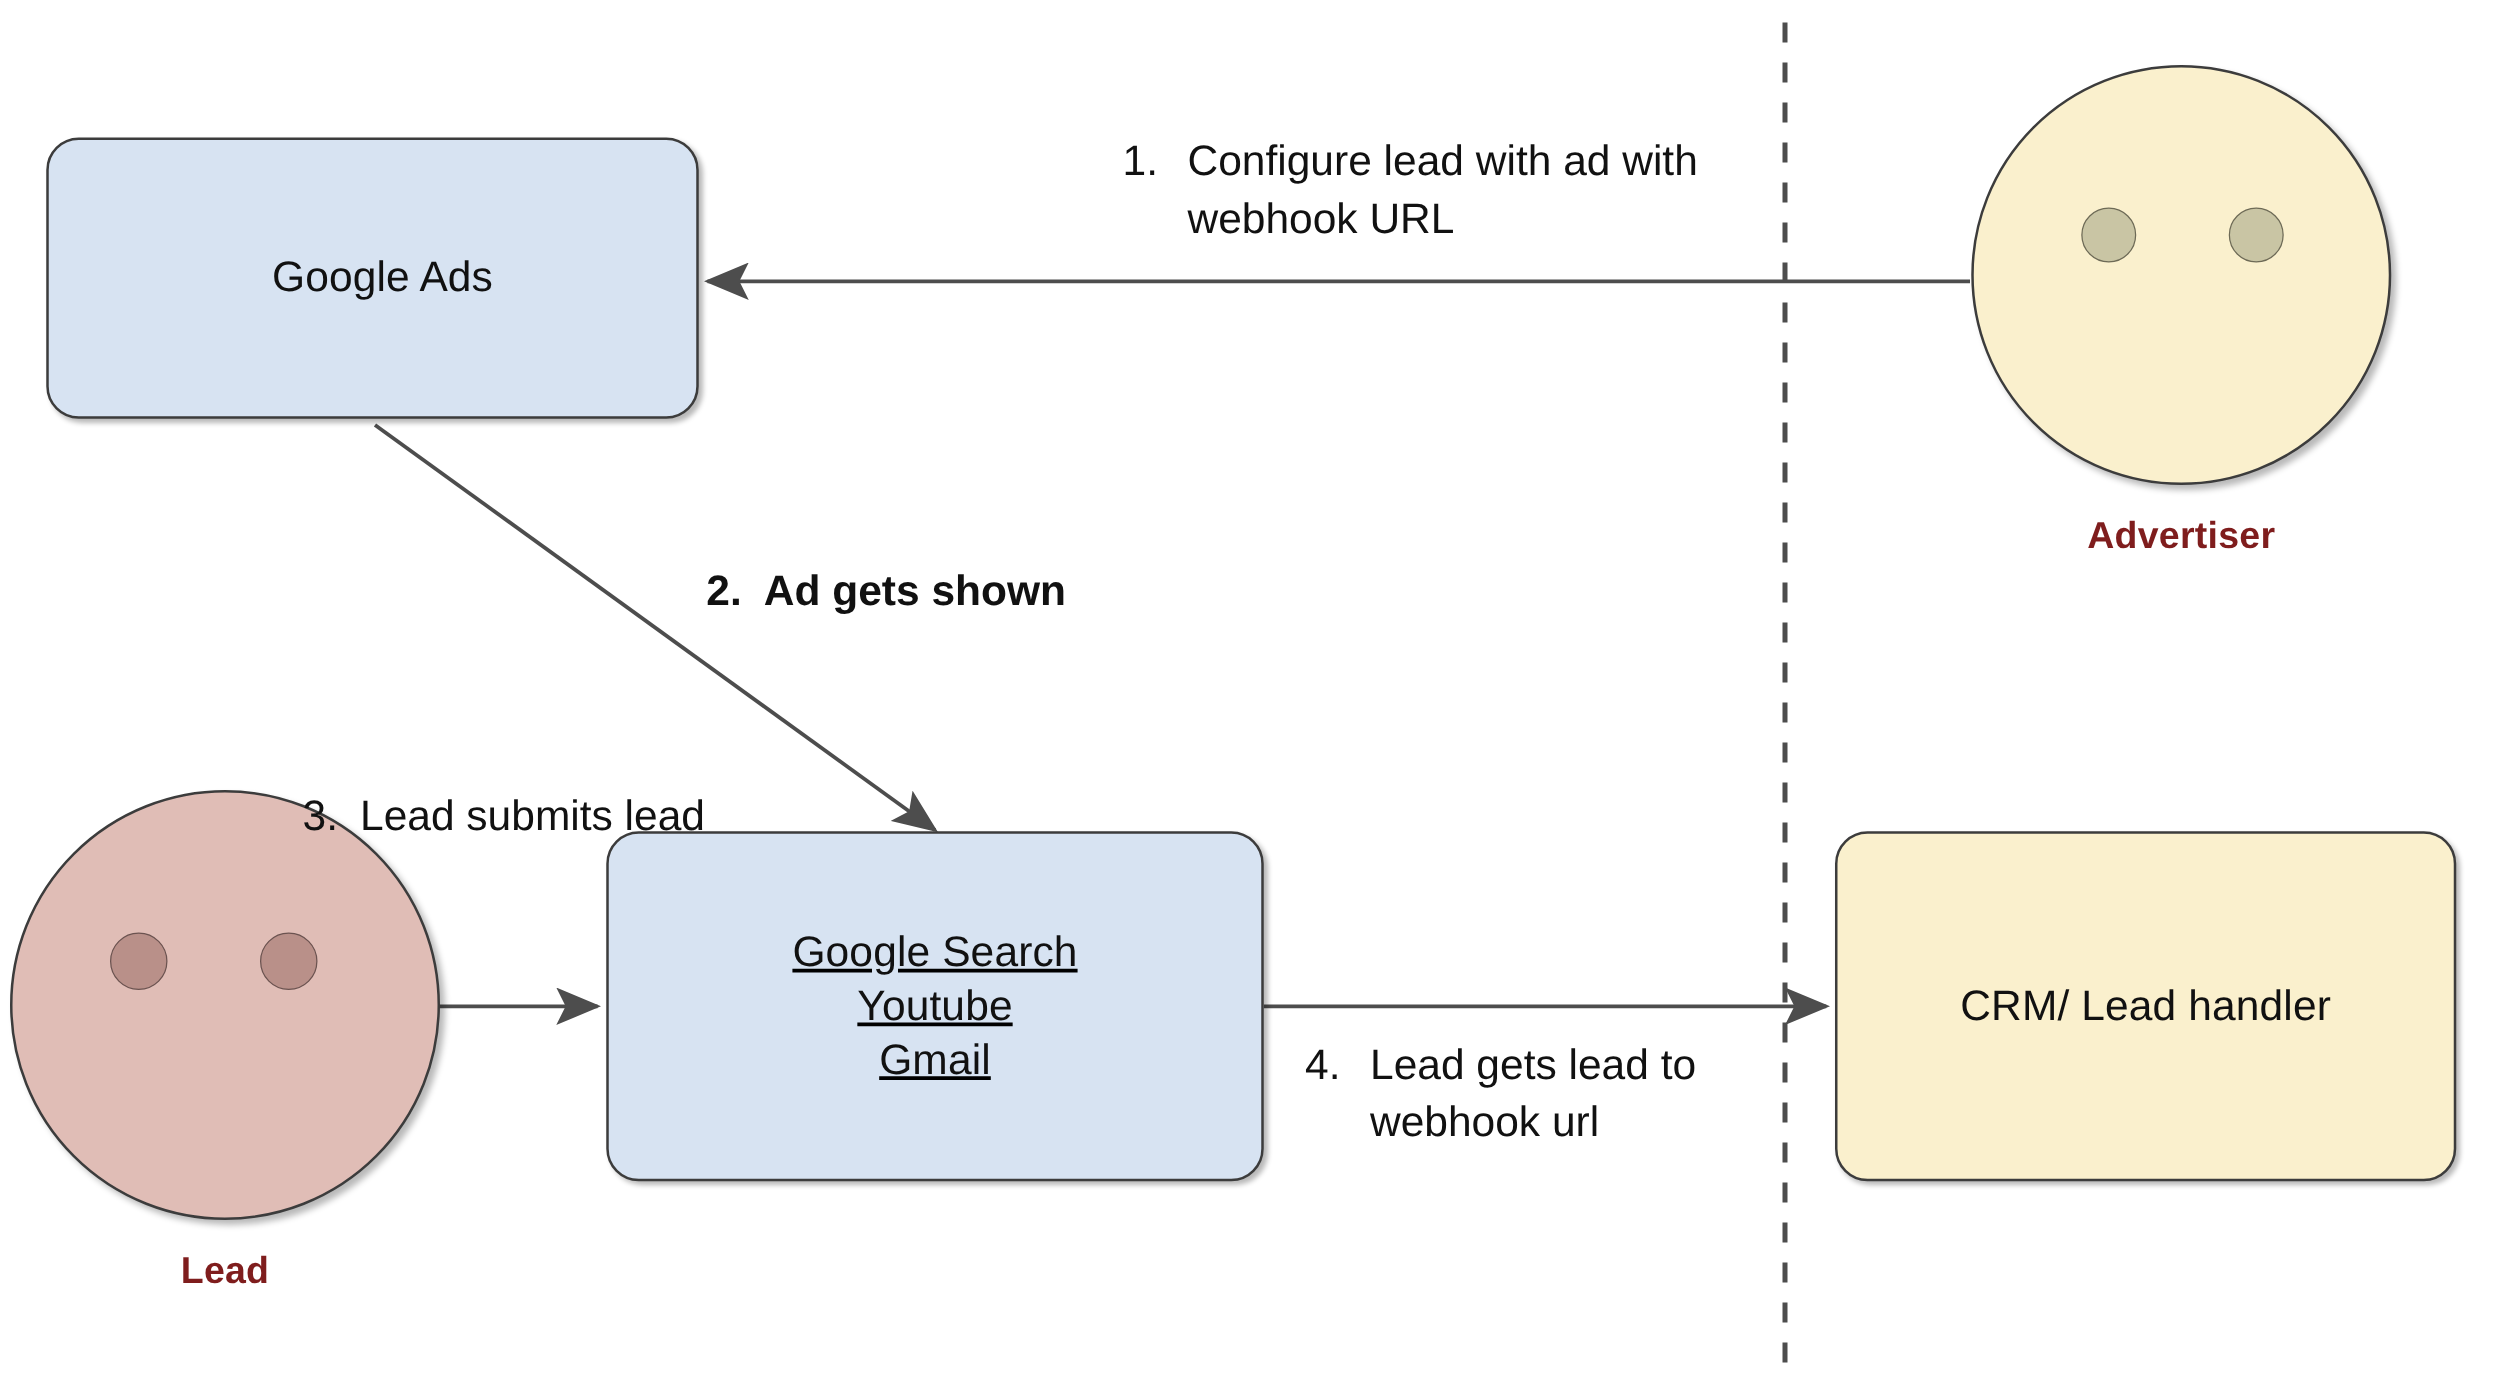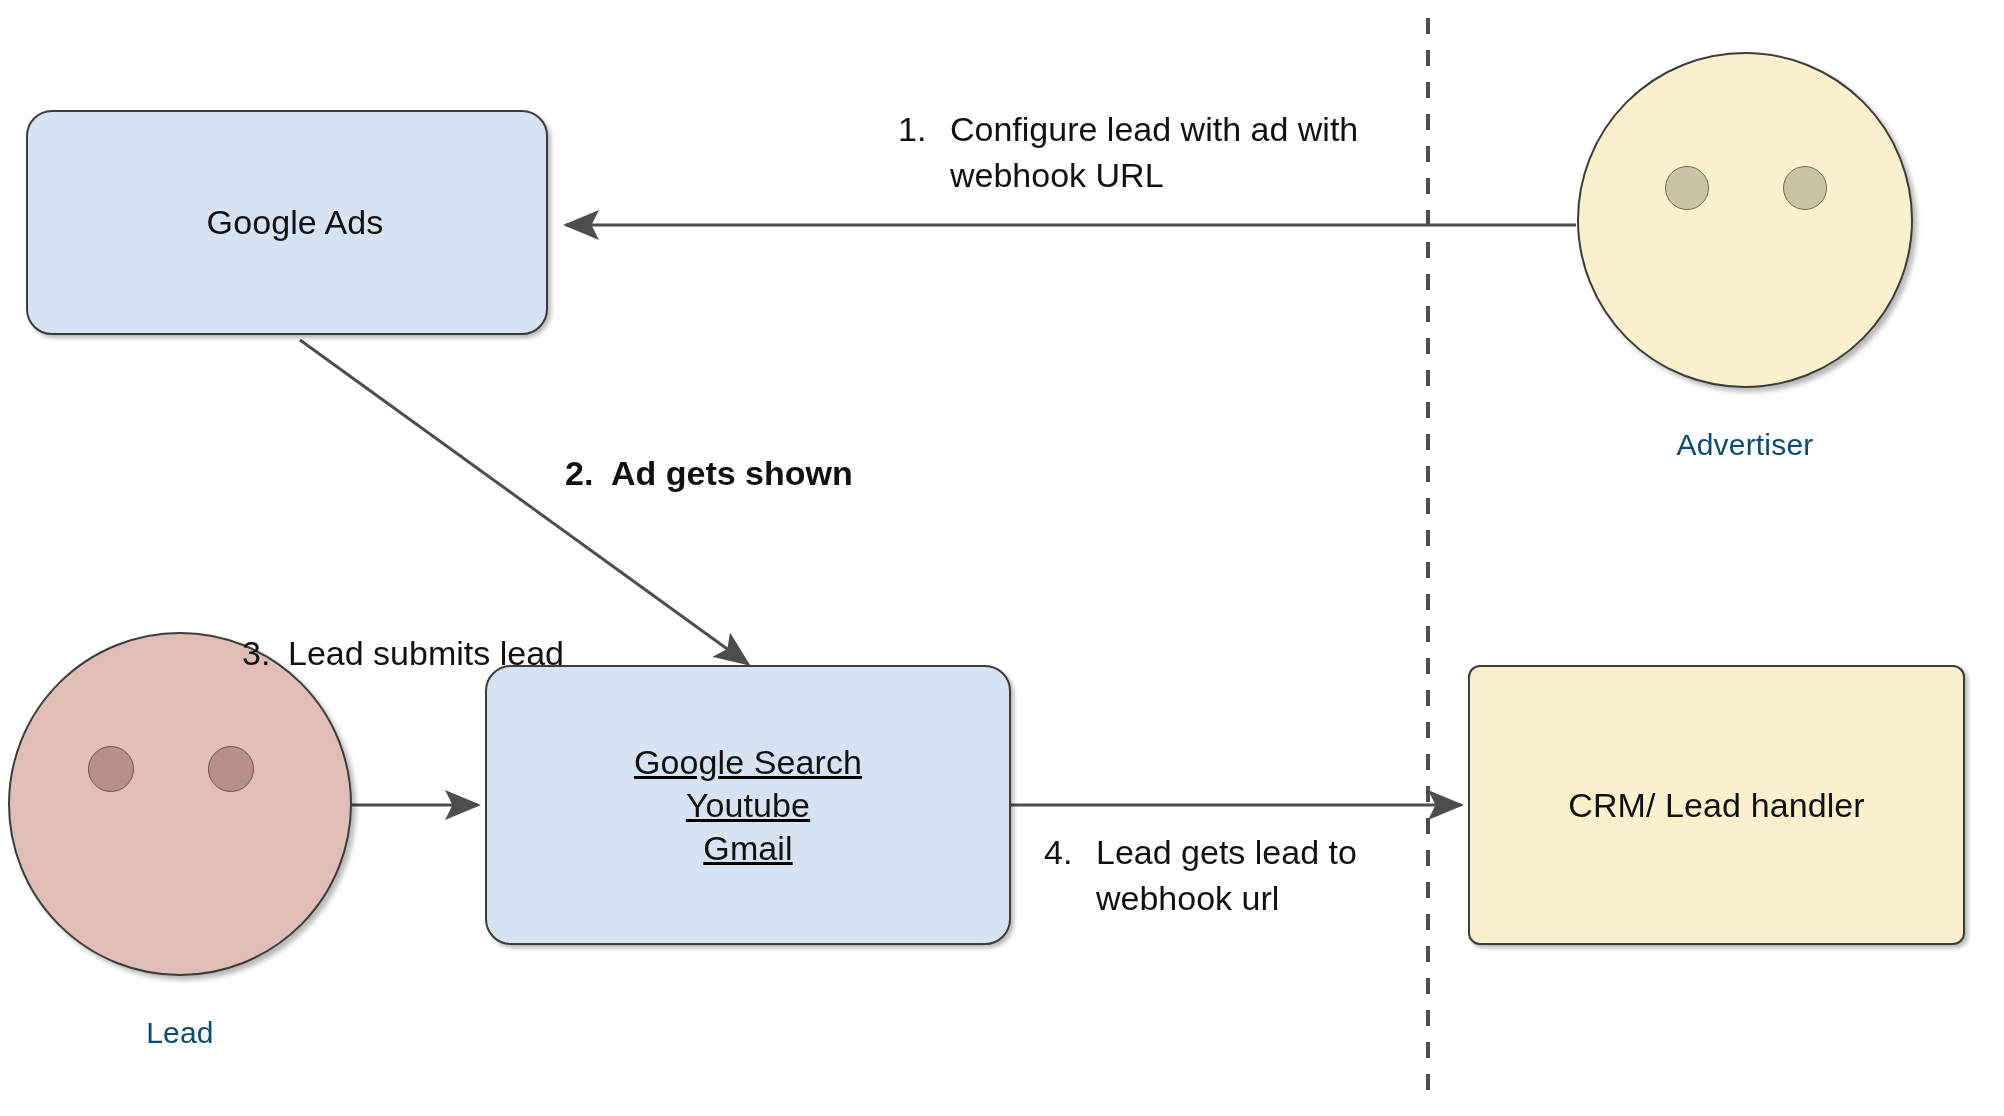--- a/index.html
+++ b/index.html
@@ -38,21 +38,21 @@
     color: #111111;
     letter-spacing: 0.1px;
     white-space: pre-line;
   }
   .box-blue {
     background: #d7e3f2;
     border-radius: 26px;
   }
   .box-yellow {
     background: #faf0cd;
-    border-radius: 12px;
+    border-radius: 26px;
   }
   .face {
     position: absolute;
     border: 2px solid #3c3c3c;
     border-radius: 50%;
     box-shadow: 4px 4px 5px rgba(0,0,0,0.28);
     box-sizing: border-box;
   }
   .face-advertiser { background: #faf0cd; }
   .face-user { background: #e0bdb6; }
@@ -60,26 +60,25 @@
     position: absolute;
     border-radius: 50%;
     border: 1.5px solid #58584c;
     box-sizing: border-box;
   }
   .eye-advertiser { background: #c9c5a4; border-color: #6d6a56; }
   .eye-user { background: #b99089; border-color: #6b5350; }
   .actor-caption {
     position: absolute;
     font-size: 30px;
-    font-weight: normal;
+    font-weight: bold;
     text-align: center;
-    color: #0c4a6e;
+    color: #7f1d1d;
     letter-spacing: 0.2px;
     white-space: nowrap;
-    margin-top: 16px;
   }
   .step-label {
     position: absolute;
     font-size: 34px;
     line-height: 46px;
     color: #111111;
     white-space: pre-line;
   }
   .step-label .num {
     display: inline-block;
@@ -111,21 +110,21 @@
 
   <line x1="348" y1="805" x2="478" y2="805" stroke="#4d4d4d" stroke-width="3" marker-end="url(#arrowhead)"></line>
 
   <line x1="1011" y1="805" x2="1461" y2="805" stroke="#4d4d4d" stroke-width="3" marker-end="url(#arrowhead)"></line>
 
   <path d="M 1632 294 Q 1745 372 1858 292" fill="none" stroke="#3c3c3c" stroke-width="3" stroke-linecap="round"></path>
 
   <path d="M 88 877 Q 180 957 272 875" fill="none" stroke="#3c3c3c" stroke-width="3" stroke-linecap="round"></path>
 </svg>
 
-<div class="node box-blue" style="left:26px; top:110px; width:522px; height:225px;padding-left:16px;">
+<div class="node box-blue" style="left:37px; top:110px; width:522px; height:225px;padding-left:16px;">
   <span class="node-label">Google Ads</span>
 </div>
 
 <div class="node box-blue" style="left:485px; top:665px; width:526px; height:280px;text-decoration:underline;">
   <span class="node-label">Google Search
 Youtube
 Gmail</span>
 </div>
 
 <div class="node box-yellow" style="left:1468px; top:665px; width:497px; height:280px;">

